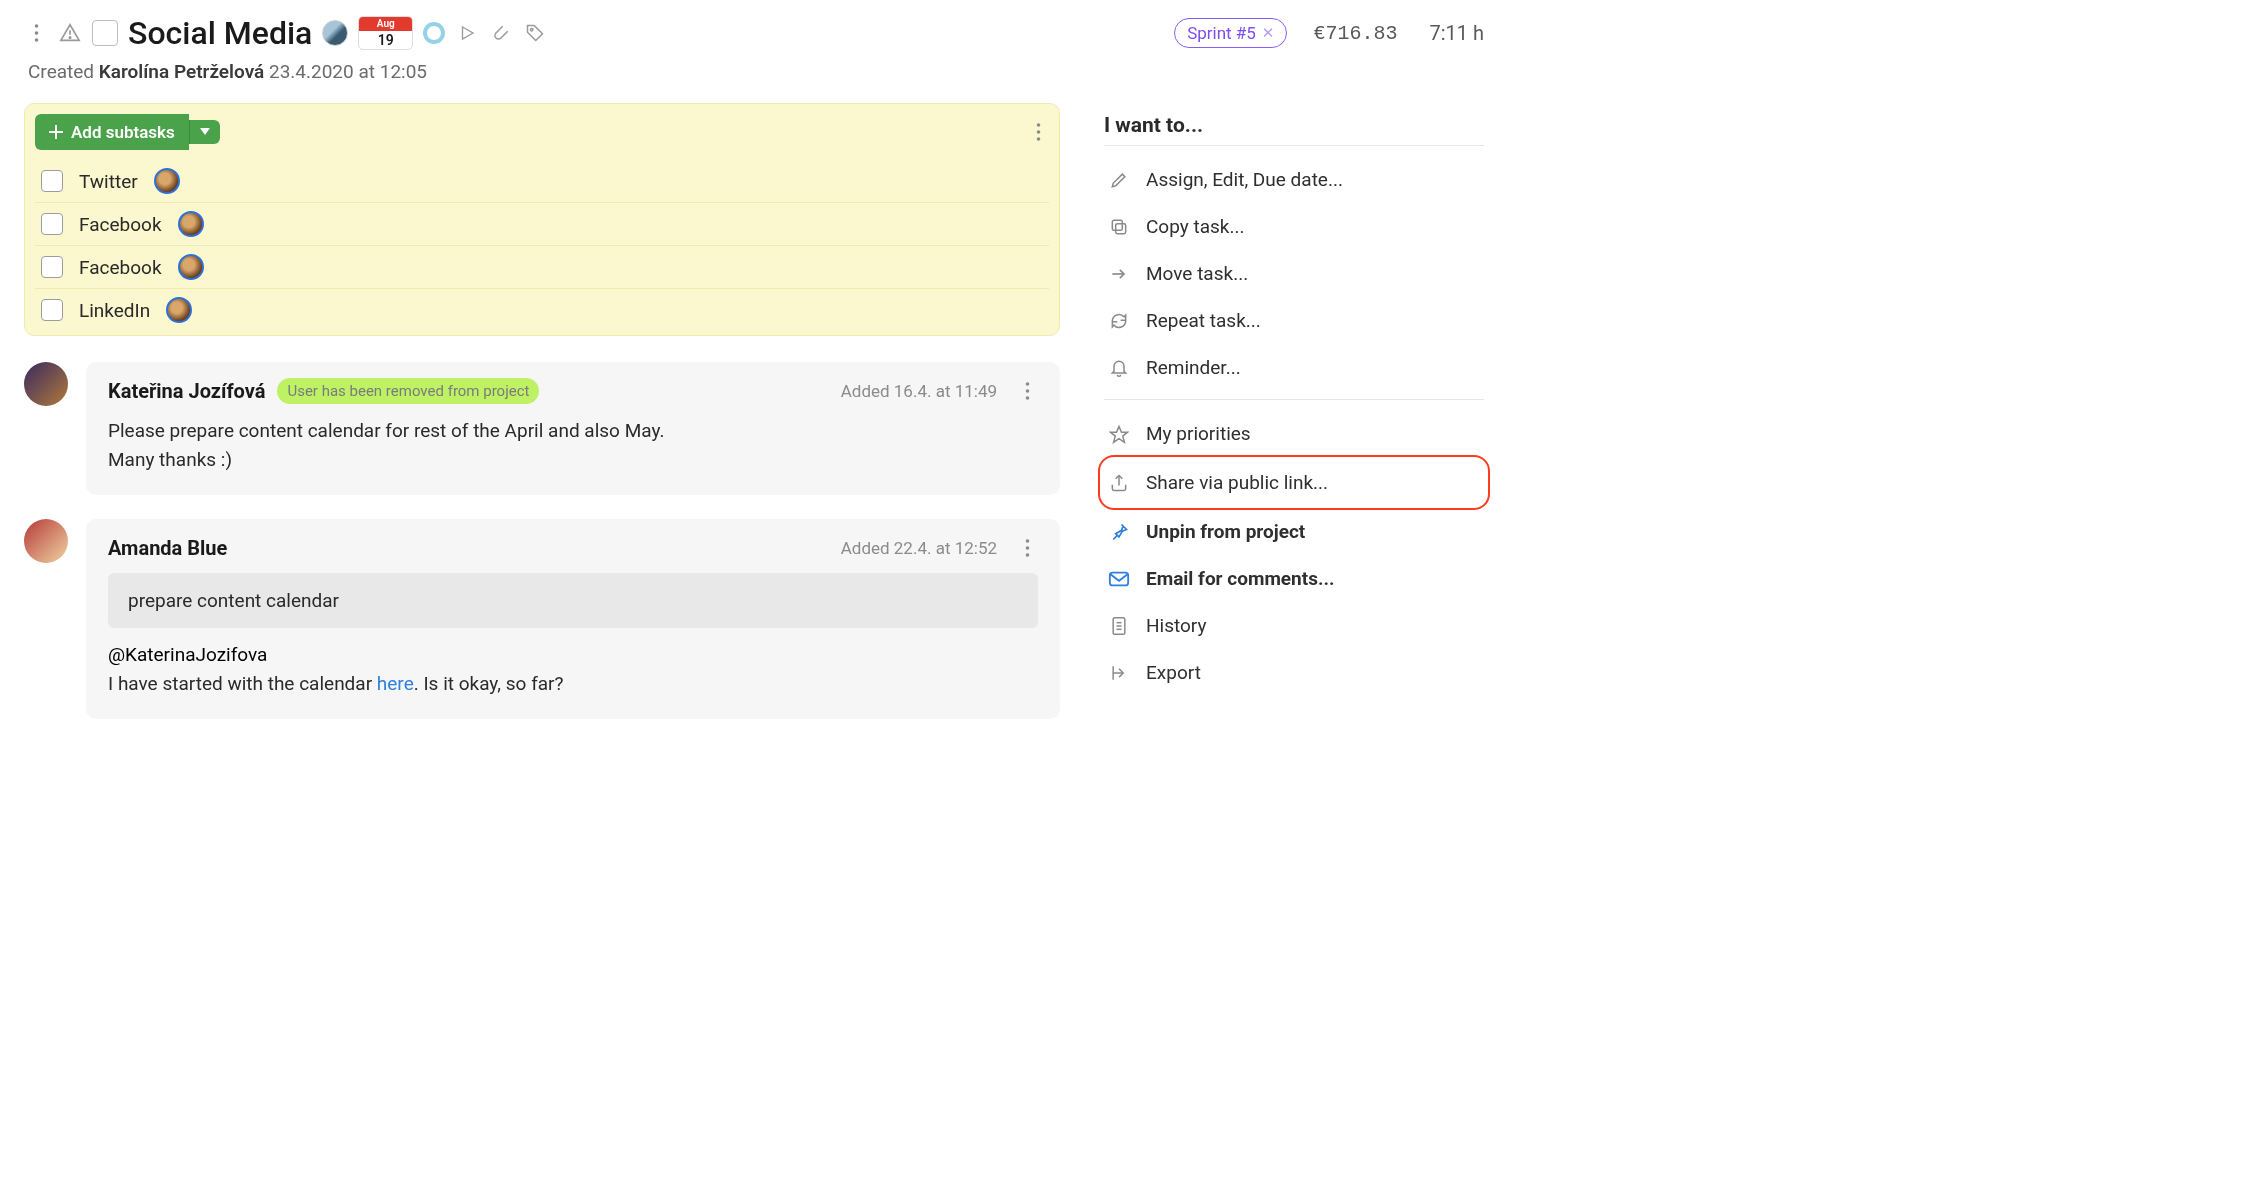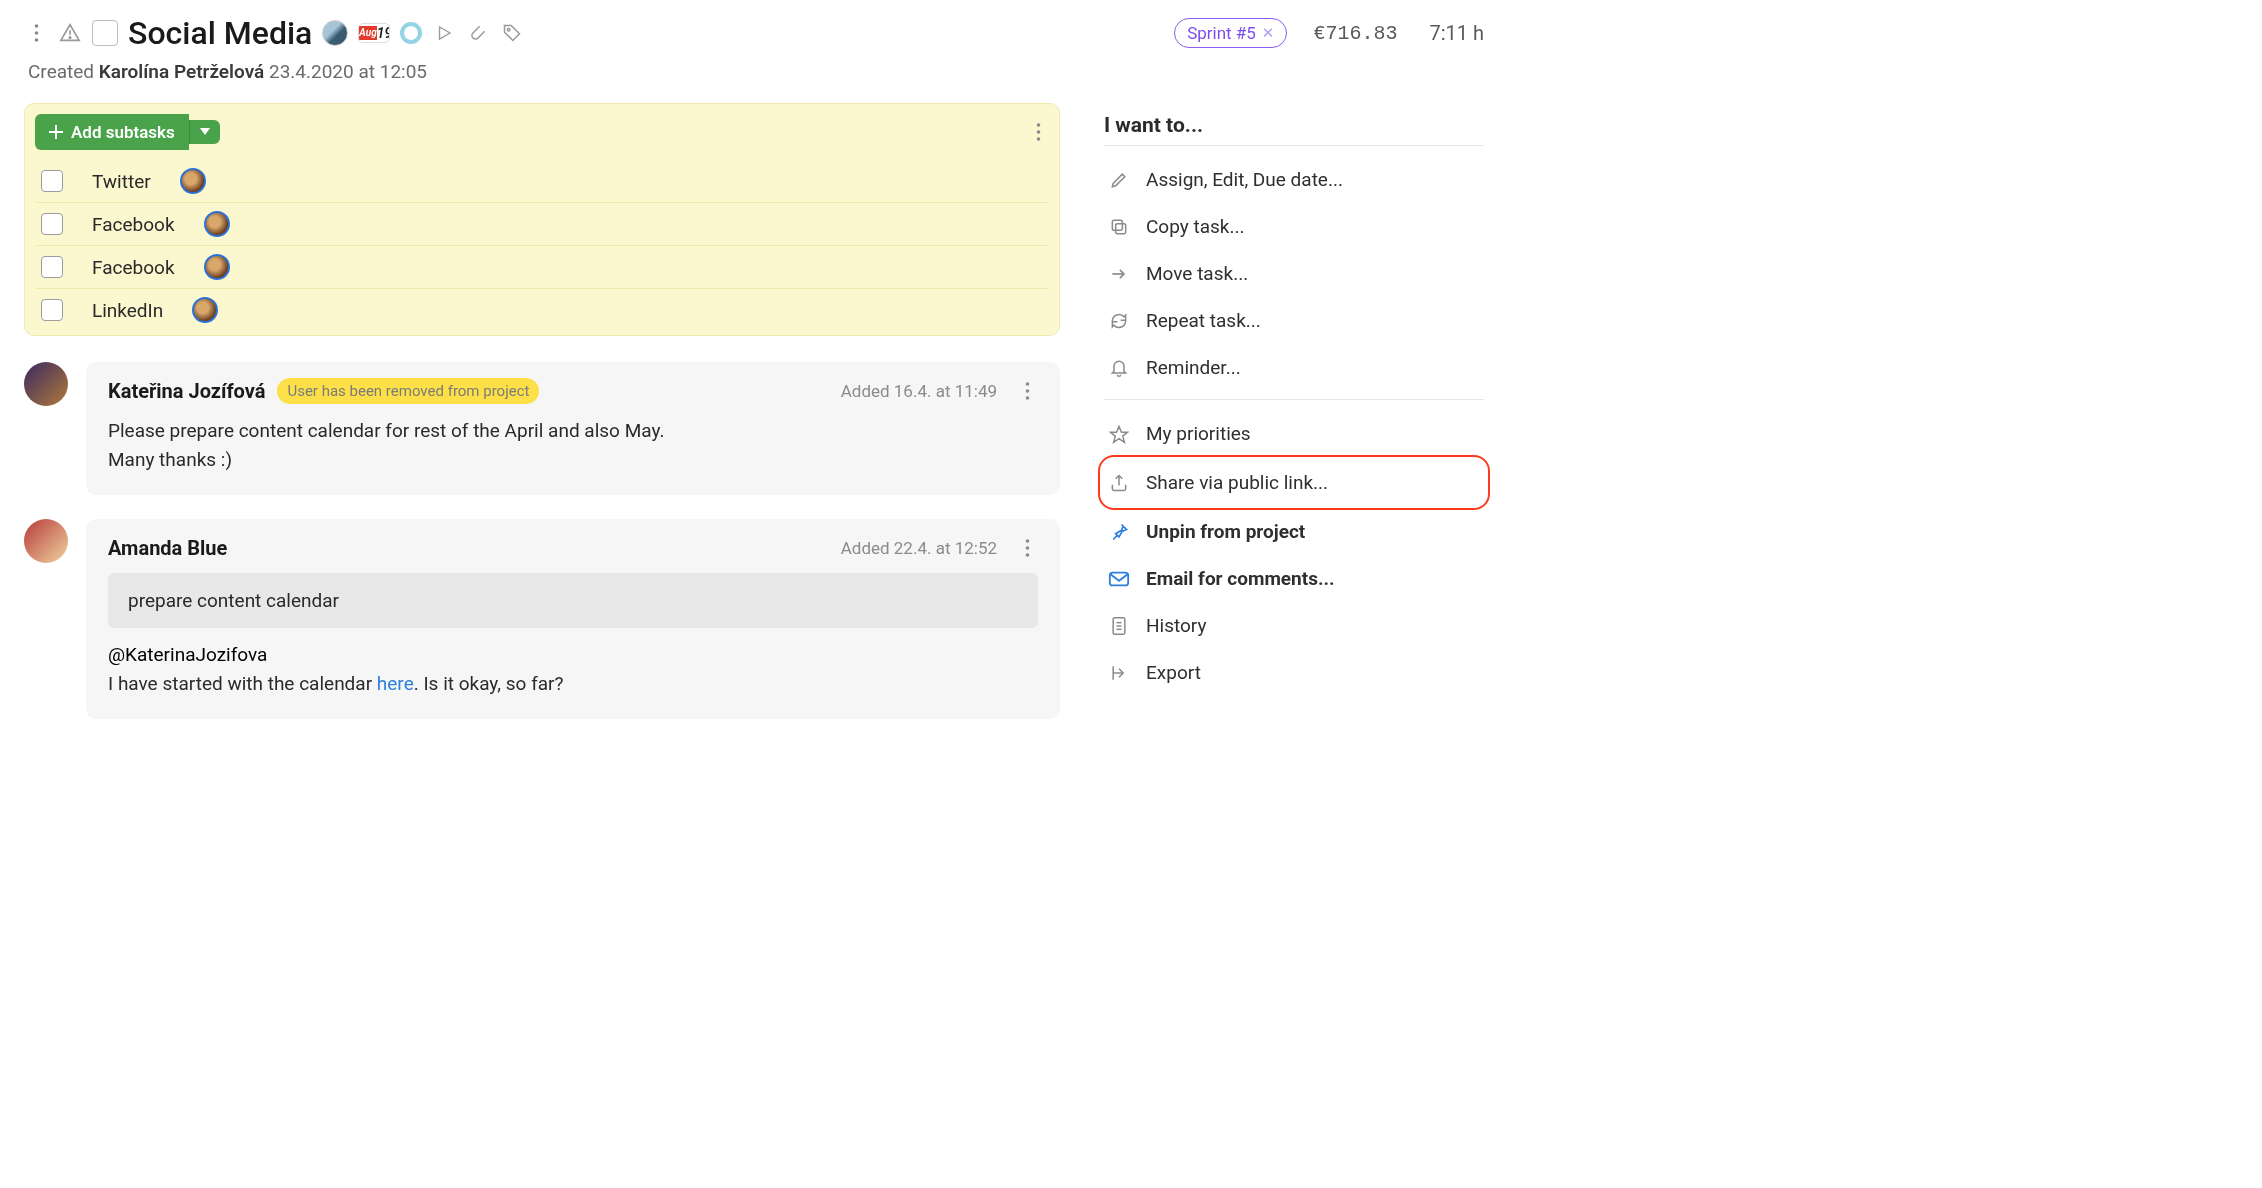--- a/index.html
+++ b/index.html
@@ -36,23 +36,23 @@
     color: #1a1a1a;
   }
   .avatar {
     width: 26px; height: 26px;
     border-radius: 50%;
     background: linear-gradient(135deg,#a7c5d8 40%,#3a5a72 60%);
     border: 1px solid #cfcfcf;
     display:inline-block;
   }
   .date-badge {
-    display:flex; align-items: center;
+    display:flex; flex-direction: column; align-items: center;
     border:1px solid #ddd; border-radius:5px; overflow:hidden;
-    width: 32px; line-height:1;font-style:italic;
+    width: 55px; line-height:1;
   }
   .date-badge .mon { background:#e23b2e; color:#fff; font-size:10px; padding:2px 0; width:100%; text-align:center; font-weight:600;}
   .date-badge .day { font-size:14px; font-weight:600; padding:2px 0;}
   .ring-circle {
     width:22px; height:22px; border:4px solid #94d3e6; border-radius:50%;
   }
   .header-spacer { flex: 1; }
   .sprint-badge {
     border:1.5px solid #8a5cf6; color:#7c4df0;
     border-radius: 999px; padding:4px 12px;
@@ -82,21 +82,21 @@
     padding:8px 14px; font-size:17px; font-weight:600;
     display:flex; align-items:center; gap:8px;
   }
   .add-sub-caret {
     background:#4aa24a; color:#fff; border-left:1px solid #3d8c3d;
     border-radius:0 6px 6px 0; padding:8px 10px;
   }
   .subtasks-top .sp { flex:1; }
   .dots-btn { color:#7a7a7a; padding:4px 8px; }
   .subtask-row {
-    display:flex; align-items:center; gap:29px;
+    display:flex; align-items:center; gap:16px;
     padding:8px 6px; border-top:1px solid #f0eab1;
   }
   .subtask-row:first-of-type { border-top:none; }
   .sub-check {
     width:22px; height:22px; border:1.5px solid #9c9c9c;
     border-radius:4px; background:#fff;
   }
   .sub-label { font-size:19px; color:#2a2a2a; }
   .sub-avatar {
     width:26px; height:26px; border-radius:50%;
@@ -115,21 +115,21 @@
   .av.ab { background: linear-gradient(135deg,#b53a3a,#f0d4a0);}
   .comment-body {
     background:#f6f6f6; border-radius:10px;
     padding:16px 22px 20px 22px; flex:1;
   }
   .comment-head {
     display:flex; align-items:center; gap:12px; margin-bottom:12px;
   }
   .comment-author { font-weight:700; font-size:20px; }
   .pill-note {
-    background:#fde047; color:#7b7b7b; font-size:15px;
+    background:#bef264; color:#7b7b7b; font-size:15px;
     padding:4px 10px; border-radius:999px;
   }
   .comment-head .sp { flex:1; }
   .comment-time { color:#8b8b8b; font-size:17px; }
   .comment-text { font-size:19px; line-height:1.55; color:#2a2a2a; }
   .quote-block {
     background:#e8e8e8; border-radius:6px;
     padding:16px 20px; margin:6px 0 12px 0;
     font-size:19px; color:#2a2a2a;
   }

